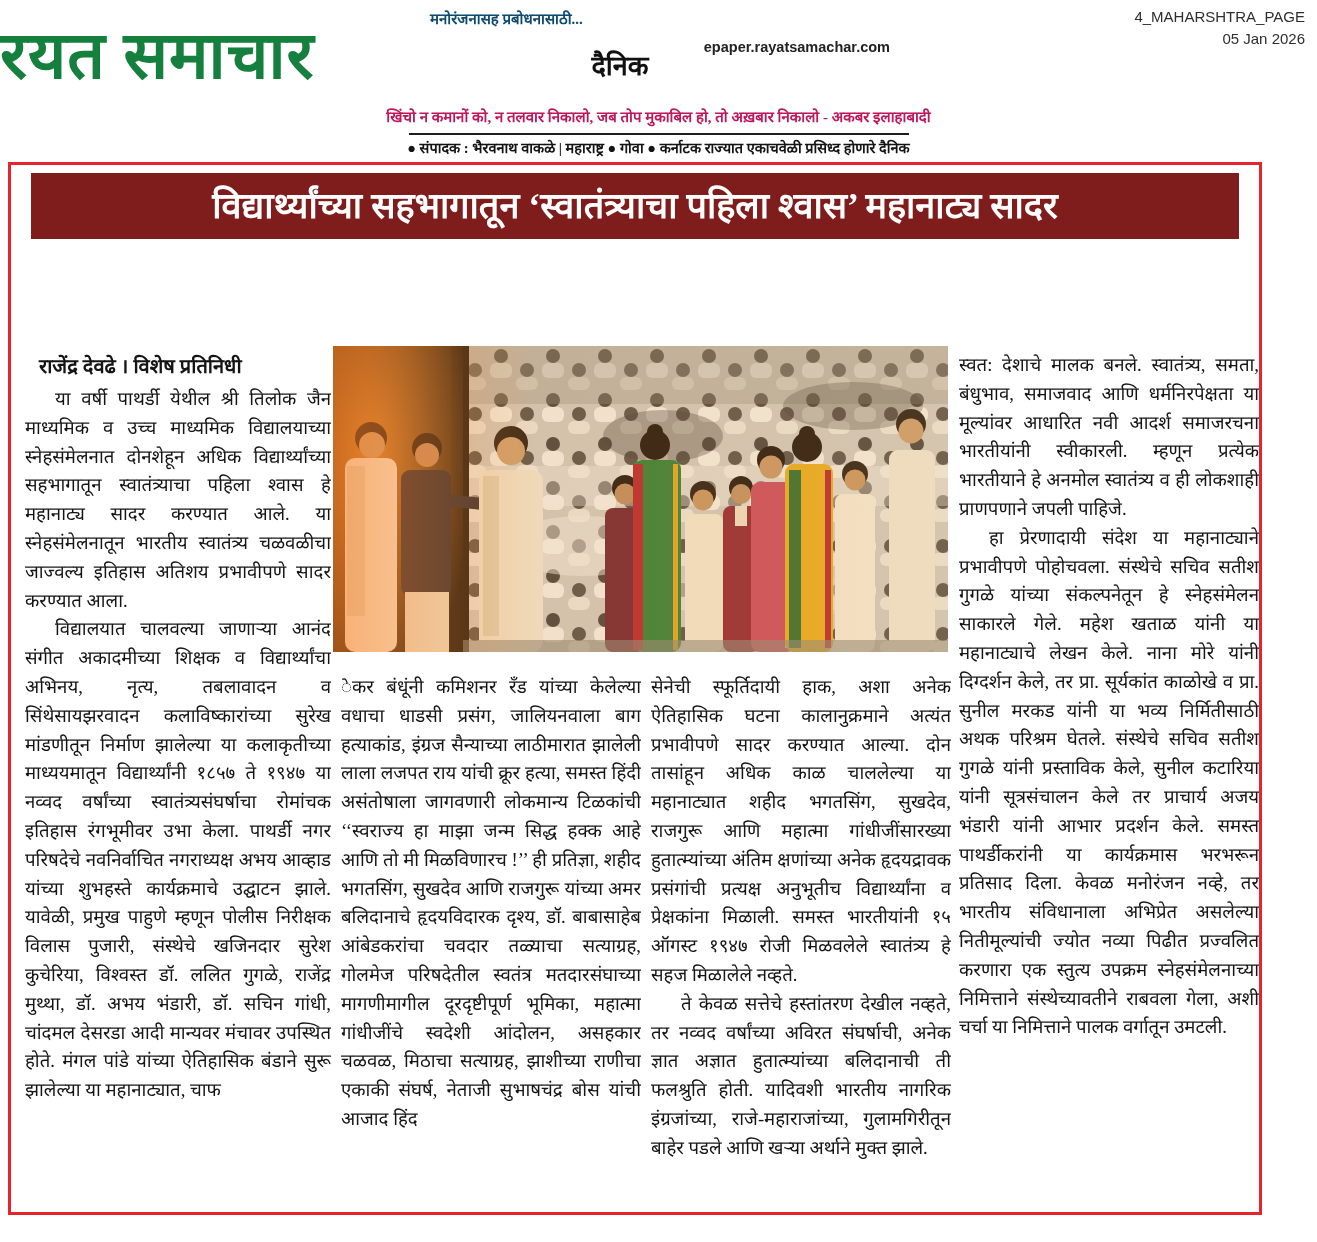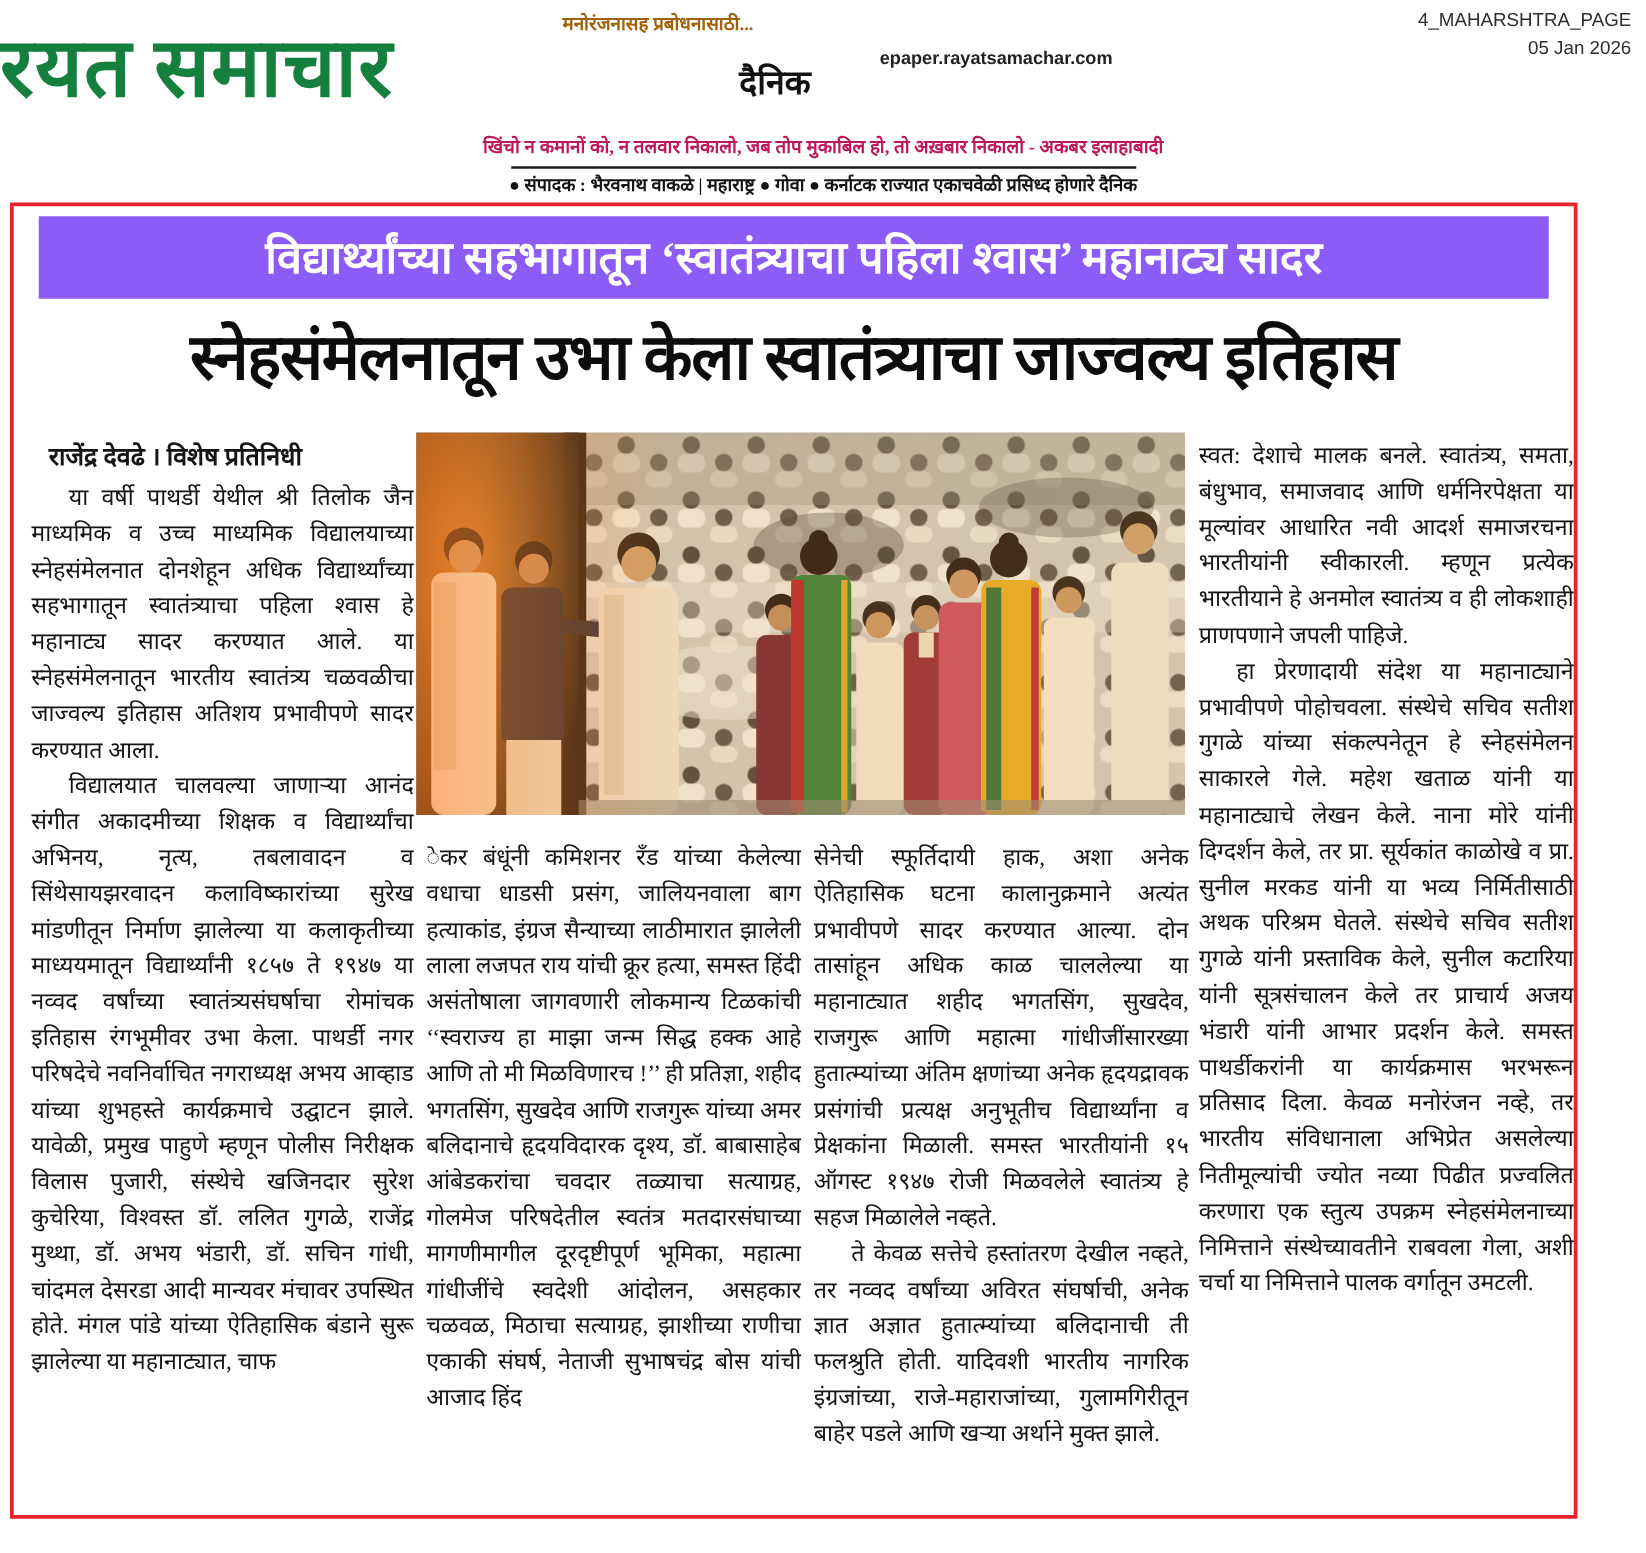--- a/index.html
+++ b/index.html
@@ -4,36 +4,36 @@
 <style>
   html,body{margin:0;padding:0;}
   body{
     width:1317px;height:1242px;position:relative;background:#ffffff;
     font-family:"Liberation Serif","DejaVu Serif",serif;color:#141414;
     overflow:hidden;
   }
   .abs{position:absolute;}
 
   
-  .mast-tag-left{left:450px;top:8px;font-size:15px;font-weight:bold;color:#a16207;text-align:right;}
+  .mast-tag-left{left:430px;top:8px;font-size:15px;font-weight:bold;color:#0c4a6e;text-align:right;}
   .mast-edition{left:540px;top:2px;width:160px;text-align:center;font-size:27px;font-weight:bold;color:#111;margin-top:44px;}
   .mast-url{left:690px;top:10px;width:200px;text-align:right;font-family:"Liberation Sans","DejaVu Sans",sans-serif;font-size:14.5px;font-weight:bold;color:#222;margin-top:29px;}
   .mast-pageref{right:12px;top:6px;text-align:right;font-family:"Liberation Sans","DejaVu Sans",sans-serif;font-size:15px;color:#2e2e2e;line-height:22px;}
   .mast-title{left:0;right:0;top:16px;text-align:left;font-size:66px;line-height:80px;font-weight:bold;color:#15803d;letter-spacing:1px;}
   .mast-motto{left:0;right:0;top:106px;text-align:center;font-size:15px;font-weight:bold;color:#be185d;}
   .mast-rule{left:50%;transform:translateX(-50%);top:133px;width:500px;height:2px;background:#1c1c1c;}
   .mast-editor{left:0;right:0;top:137px;text-align:center;font-size:14.5px;font-weight:bold;color:#141414;}
 
   
   .article-box{
     left:8px;top:162px;width:1248px;height:1047px;
     border:3px solid #e6242b;background:#fff;
   }
   .kicker{
-    left:20px;right:20px;top:8px;height:66px;background:#8b5cf6;
+    left:20px;right:20px;top:8px;height:66px;background:#7f1d1d;
     color:#ffffff;font-weight:bold;font-size:36px;line-height:66px;
     text-align:center;white-space:nowrap;overflow:hidden;
   }
   .headline{
     left:4px;right:4px;top:78px;height:88px;margin:0;
     font-size:51px;line-height:88px;font-weight:bold;color:#0c0c0c;
     letter-spacing:-1px;text-align:center;white-space:nowrap;overflow:hidden;
   }
 
   .col{overflow:hidden;font-size:18.6px;line-height:28.8px;text-align:justify;margin-top:14px;}
@@ -63,21 +63,20 @@
   <div class="abs mast-title">रयत समाचार</div>
   <div class="abs mast-motto">खिंचो न कमानों को, न तलवार निकालो, जब तोप मुकाबिल हो, तो अख़बार निकालो - अकबर इलाहाबादी</div>
   <div class="abs mast-rule"></div>
   <div class="abs mast-editor">● संपादक : भैरवनाथ वाकळे  |  महाराष्ट्र ● गोवा ● कर्नाटक राज्यात एकाचवेळी प्रसिध्द होणारे दैनिक</div>
 </header>
 
 <section class="abs article-box">
 
   <div class="abs kicker">विद्यार्थ्यांच्या सहभागातून ‘स्वातंत्र्याचा पहिला श्वास’ महानाट्य सादर</div>
 
-  <h1 class="abs headline">स्नेहसंमेलनातून उभा केला स्वातंत्र्याचा जाज्वल्य इतिहास</h1>
 
   <div class="abs col col1">
     <div class="byline">राजेंद्र देवढे । विशेष प्रतिनिधी</div>
     <p class="indent">या वर्षी पाथर्डी येथील श्री तिलोक जैन माध्यमिक व उच्च माध्यमिक विद्यालयाच्या स्नेहसंमेलनात दोनशेहून अधिक विद्यार्थ्यांच्या सहभागातून स्वातंत्र्याचा पहिला श्वास हे महानाट्य सादर करण्यात आले. या स्नेहसंमेलनातून भारतीय स्वातंत्र्य चळवळीचा जाज्वल्य इतिहास अतिशय प्रभावीपणे सादर करण्यात आला.</p>
     <p class="indent">विद्यालयात चालवल्या जाणाऱ्या आनंद संगीत अकादमीच्या शिक्षक व विद्यार्थ्यांचा अभिनय, नृत्य, तबलावादन व सिंथेसायझरवादन कलाविष्कारांच्या सुरेख मांडणीतून निर्माण झालेल्या या कलाकृतीच्या माध्ययमातून विद्यार्थ्यांनी १८५७ ते १९४७ या नव्वद वर्षांच्या स्वातंत्र्यसंघर्षाचा रोमांचक इतिहास रंगभूमीवर उभा केला. पाथर्डी नगर परिषदेचे नवनिर्वाचित नगराध्यक्ष अभय आव्हाड यांच्या शुभहस्ते कार्यक्रमाचे उद्घाटन झाले. यावेळी, प्रमुख पाहुणे म्हणून पोलीस निरीक्षक विलास पुजारी, संस्थेचे खजिनदार सुरेश कुचेरिया, विश्वस्त डॉ. ललित गुगळे, राजेंद्र मुथ्था, डॉ. अभय भंडारी, डॉ. सचिन गांधी, चांदमल देसरडा आदी मान्यवर मंचावर उपस्थित होते. मंगल पांडे यांच्या ऐतिहासिक बंडाने सुरू झालेल्या या महानाट्यात, चाफ</p>
   </div>
 
   <figure class="abs photo">
     <svg viewBox="0 0 615 306" preserveAspectRatio="none">
       <defs>

